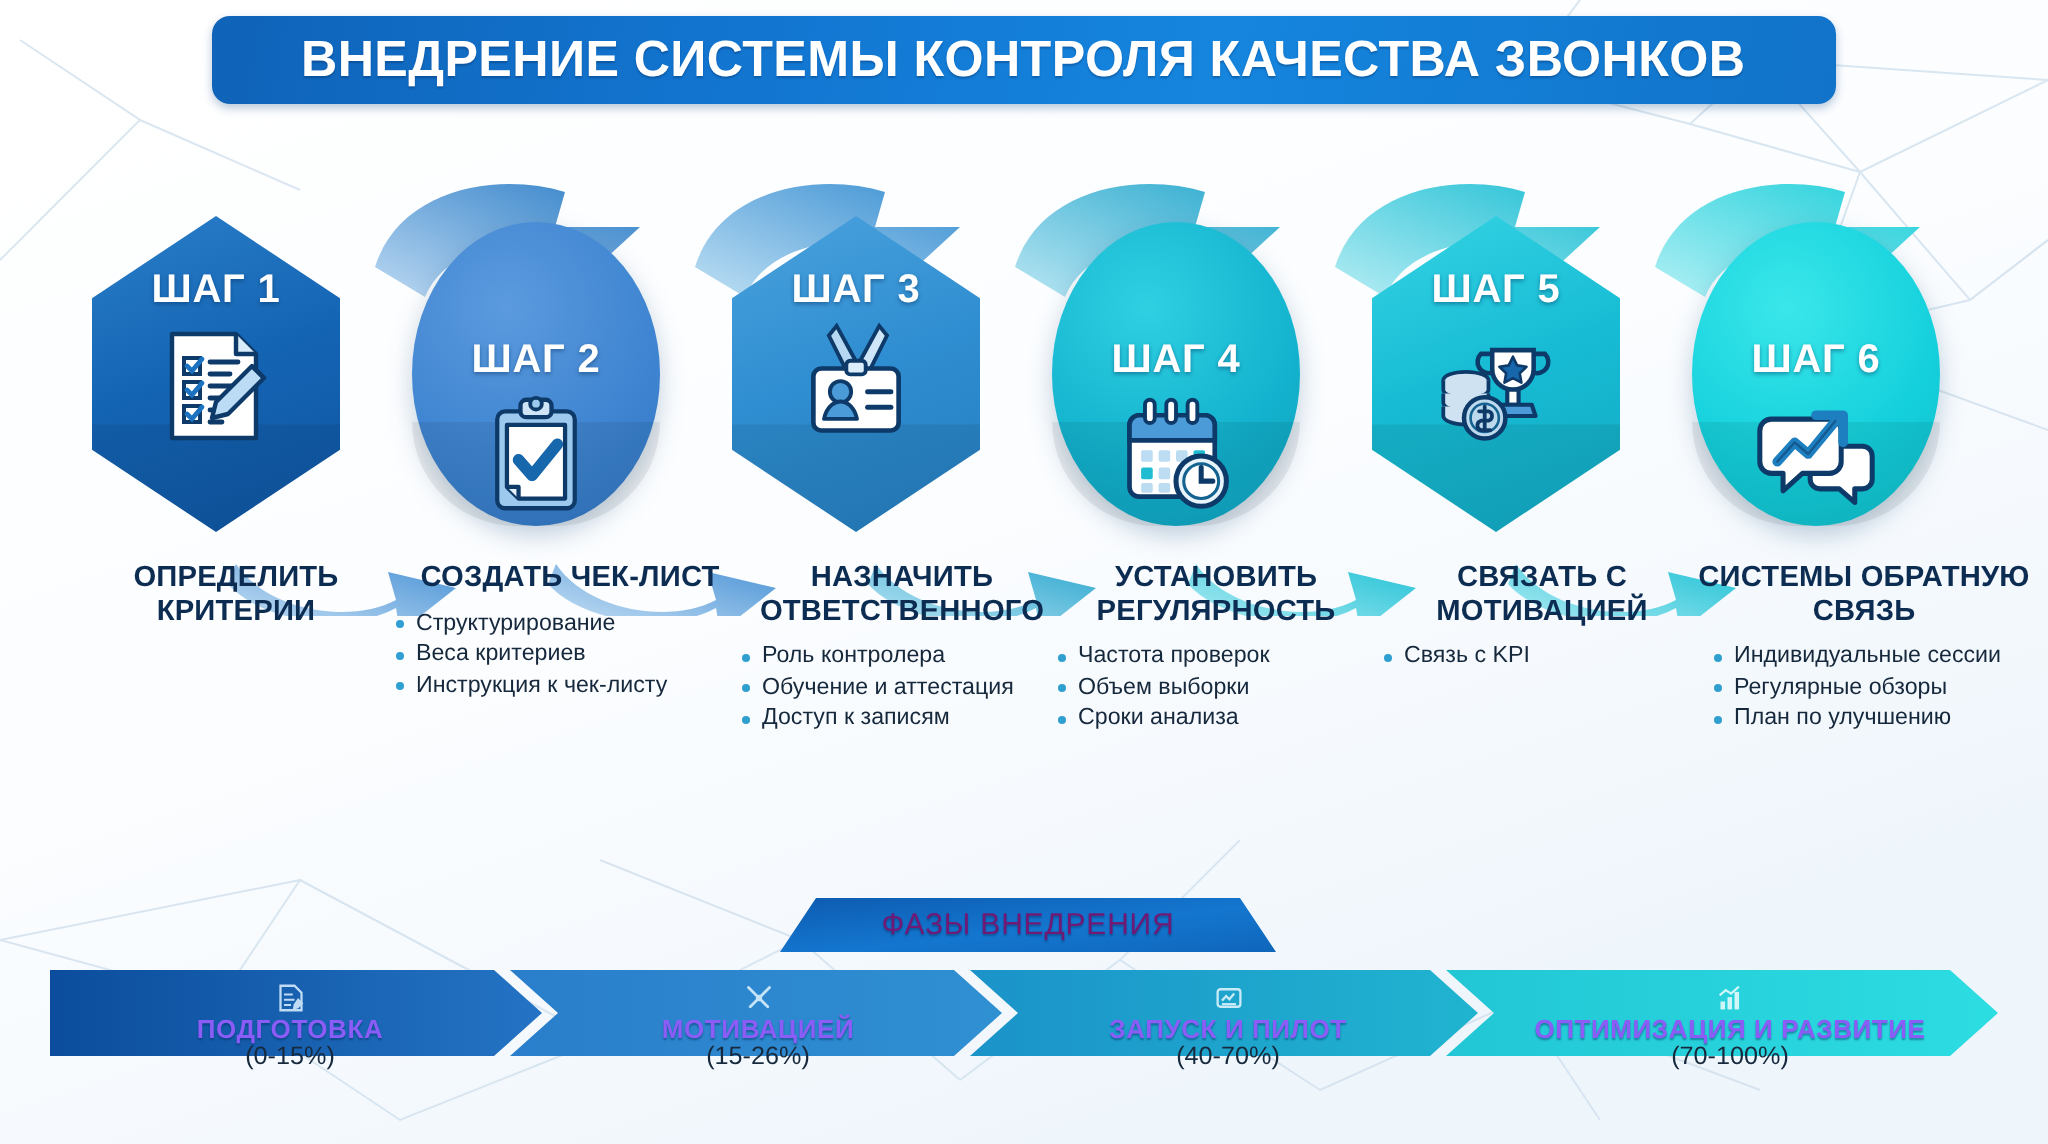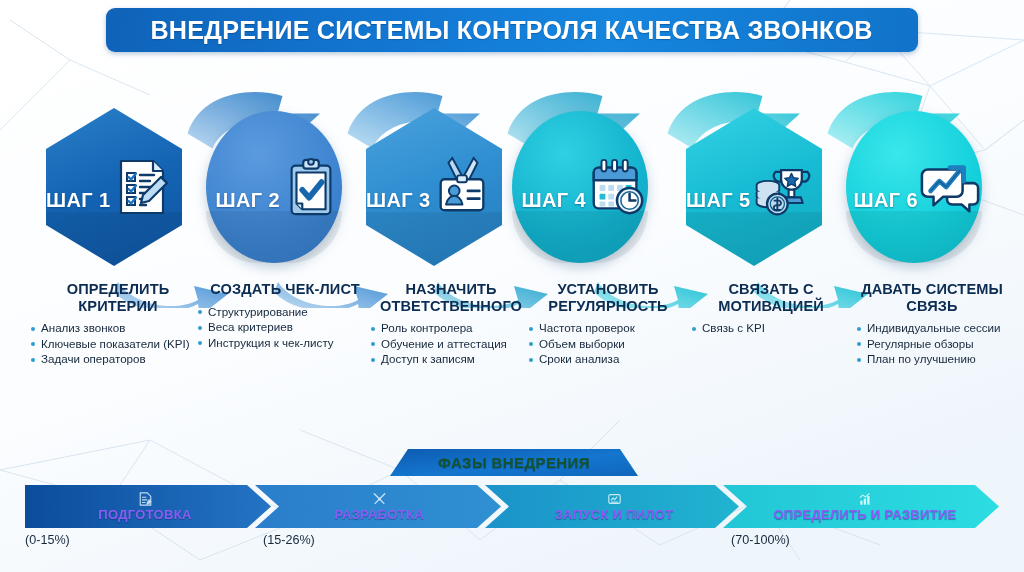--- a/index.html
+++ b/index.html
@@ -26,22 +26,22 @@
   .title-bar .title-text{
     color:#ffffff;font-size:25.5px;font-weight:bold;letter-spacing:.2px;
     white-space:nowrap;text-shadow:0 1px 1px rgba(0,40,90,.35);
     transform:scaleX(.985);
   }
 
   
   .steps{position:absolute;left:0;top:104px;width:1024px;height:190px;z-index:4;}
   .step{position:absolute;top:0;width:160px;height:172px;}
   .shape{
-    position:absolute;left:8px;top:4px;width:136px;height:158px;
-    display:flex;flex-direction:row;align-items:center;
+    position:absolute;left:8px;top:4px;width:124px;height:158px;
+    display:flex;flex-direction:column;align-items:center;
     filter:drop-shadow(0 5px 6px rgba(20,70,120,.25));
   }
   .shape.hex{clip-path:polygon(50% 0%,100% 26%,100% 74%,50% 100%,0% 74%,0% 26%);}
   .shape.circ{border-radius:50%;height:152px;top:7px;justify-content:flex-end;}
   .step-label{
     position:relative;z-index:2;margin-top:26px;
     color:#fff;font-size:20px;font-weight:bold;letter-spacing:.4px;
     text-shadow:0 1px 2px rgba(0,45,90,.45);white-space:nowrap;
   }
   .step-icon{position:relative;z-index:2;margin-top:4px;}
@@ -71,38 +71,38 @@
     content:"";position:absolute;left:1px;top:5.5px;width:4px;height:4px;
     border-radius:50%;background:#2f9fd0;
   }
 
   
   .phase-banner{
     position:absolute;left:390px;top:449px;width:248px;height:27px;z-index:6;
     display:flex;align-items:center;justify-content:center;
   }
   .phase-banner .pb-text{
-    position:relative;z-index:2;color:#14532d;font-size:15px;font-weight:bold;
+    position:relative;z-index:2;color:#701a75;font-size:15px;font-weight:normal;
     letter-spacing:.4px;white-space:nowrap;text-shadow:0 1px 1px rgba(0,40,90,.4);
   }
   .phase-banner .pb-bg{position:absolute;inset:0;z-index:1;}
 
   .phase-bar{position:absolute;left:25px;top:485px;width:974px;height:43px;z-index:5;}
   .chev-label{
     position:absolute;top:0;height:43px;display:flex;flex-direction:column;
     align-items:center;justify-content:center;z-index:3;pointer-events:none;
   }
   .chev-label .ph-ico{height:14px;line-height:13px;opacity:.92;margin-bottom:1px;}
   .chev-label .ph-txt{
     color:#8b5cf6;font-size:13px;font-weight:bold;letter-spacing:.3px;
     white-space:nowrap;text-shadow:0 1px 1px rgba(0,40,90,.45);
   }
   .pct{
-    position:absolute;top:533px;color:#17293d;font-size:12.6px;
-    text-align:left;z-index:5;
+    position:absolute;top:521px;color:#17293d;font-size:12.6px;
+    text-align:center;z-index:5;
   }
 </style>
 </head>
 <body>
 
 <div class="stage">
 
   <svg class="bgmesh" viewBox="0 0 1024 572" preserveAspectRatio="none">
     <defs>
       <linearGradient id="bgGrad" x1="0" y1="0" x2="0.6" y2="1">
@@ -272,21 +272,21 @@
             <path d="M15.5 50 c1.5 -7 6 -9 8.5 -9 s7 2 8.5 9 z" fill="#4b9bd8" stroke="#0d3a68" stroke-width="2" stroke-linejoin="round"></path>
             <g stroke="#0d3a68" stroke-width="2.6" stroke-linecap="round">
               <path d="M38 36 h12"></path>
                 <path d="M38 44 h12"></path>
             </g>
           </svg>
         </div>
       </div>
     </div>
 
-    <div class="step" style="left:504px">
+    <div class="step" style="left:518px">
       <div class="shape circ" style="background:radial-gradient(circle at 38% 28%,#2fd0e2 0%,#13b2ce 58%,#0f9fbb 100%)">
         <div class="step-label">ШАГ 4</div>
         <div class="step-icon">
           <svg width="62" height="62" viewBox="0 0 64 64">
             <rect x="8" y="12" width="44" height="42" rx="5" fill="#ffffff" stroke="#0d3a68" stroke-width="2.4"></rect>
             <path d="M8 17 a5 5 0 0 1 5 -5 h34 a5 5 0 0 1 5 5 v8 h-44 z" fill="#4b9bd8" stroke="#0d3a68" stroke-width="2.4"></path>
             <g fill="#ffffff" stroke="#0d3a68" stroke-width="2">
               <rect x="16" y="4" width="5" height="12" rx="2.5"></rect>
               <rect x="27" y="4" width="5" height="12" rx="2.5"></rect>
               <rect x="38" y="4" width="5" height="12" rx="2.5"></rect>
@@ -347,25 +347,20 @@
             <path d="M12 36 l9 -10 l7 6 l14 -17" fill="none" stroke="#0d3a68" stroke-width="1.2" stroke-linecap="round" stroke-linejoin="round" opacity=".55"></path>
           </svg>
         </div>
       </div>
     </div>
   </div>
 
   <div class="captions">
     <div class="cap" style="left:30px">
       <h3>ОПРЕДЕЛИТЬ КРИТЕРИИ</h3>
-      <ul>
-        <li>Анализ звонков</li>
-        <li>Ключевые показатели (KPI)</li>
-        <li>Задачи операторов</li>
-      </ul>
     </div>
     <div class="cap" style="left:197px">
       <h3>СОЗДАТЬ ЧЕК-ЛИСТ</h3>
       <ul>
         <li>Структурирование</li>
         <li>Веса критериев</li>
         <li>Инструкция к чек-листу</li>
       </ul>
     </div>
     <div class="cap" style="left:358px;width:186px">
@@ -384,21 +379,21 @@
         <li>Сроки анализа</li>
       </ul>
     </div>
     <div class="cap" style="left:683px;width:176px">
       <h3>СВЯЗАТЬ С МОТИВАЦИЕЙ</h3>
       <ul style="margin-left:8px">
         <li>Связь с KPI</li>
       </ul>
     </div>
     <div class="cap" style="left:842px;width:180px">
-      <h3>ДАВАТЬ СИСТЕМЫ СВЯЗЬ</h3>
+      <h3>СИСТЕМЫ ОБРАТНУЮ СВЯЗЬ</h3>
       <ul style="margin-left:14px">
         <li>Индивидуальные сессии</li>
         <li>Регулярные обзоры</li>
         <li>План по улучшению</li>
       </ul>
     </div>
   </div>
 
   <div class="phase-banner">
     <svg class="pb-bg" viewBox="0 0 248 27" preserveAspectRatio="none">
@@ -450,42 +445,43 @@
       </span>
       <span class="ph-txt">ПОДГОТОВКА</span>
     </div>
     <div class="chev-label" style="left:238px;width:232px">
       <span class="ph-ico">
         <svg width="15" height="14" viewBox="0 0 16 16">
             <path d="M2 2l6 6M14 2L8 8M3 13l4-4M13 13L9 9" stroke="#d4ecfb" stroke-width="1.6" stroke-linecap="round"></path>
             <circle cx="8" cy="8" r="1.8" fill="#d4ecfb"></circle>
           </svg>
       </span>
-      <span class="ph-txt">РАЗРАБОТКА</span>
+      <span class="ph-txt">МОТИВАЦИЕЙ</span>
     </div>
     <div class="chev-label" style="left:470px;width:238px">
       <span class="ph-ico">
         <svg width="15" height="14" viewBox="0 0 16 16">
             <rect x="1.5" y="3" width="13" height="10" rx="1.6" fill="none" stroke="#d8f2fb" stroke-width="1.3"></rect>
             <path d="M4 9.5l2.4-2.6 1.8 1.8L11 5.4" fill="none" stroke="#d8f2fb" stroke-width="1.3"></path>
             <path d="M4 11.5h8" stroke="#d8f2fb" stroke-width="1.2"></path>
           </svg>
       </span>
       <span class="ph-txt">ЗАПУСК И ПИЛОТ</span>
     </div>
     <div class="chev-label" style="left:706px;width:268px">
       <span class="ph-ico">
         <svg width="15" height="14" viewBox="0 0 16 16">
             <rect x="2" y="10" width="2.6" height="4.5" fill="#e0fafd"></rect>
             <rect x="6" y="7.5" width="2.6" height="7" fill="#e0fafd"></rect>
             <rect x="10" y="4.5" width="2.6" height="10" fill="#e0fafd"></rect>
             <path d="M1.5 6.5L5 3.5l3 2 4.5-4" fill="none" stroke="#e0fafd" stroke-width="1.2"></path>
           </svg>
       </span>
-      <span class="ph-txt">ОПРЕДЕЛИТЬ И РАЗВИТИЕ</span>
+      <span class="ph-txt">ОПТИМИЗАЦИЯ И РАЗВИТИЕ</span>
     </div>
   </div>
 
   <div class="pct" style="left:25px;width:240px">(0-15%)</div>
   <div class="pct" style="left:263px;width:232px">(15-26%)</div>
+  <div class="pct" style="left:495px;width:238px">(40-70%)</div>
   <div class="pct" style="left:731px;width:268px">(70-100%)</div>
 
 </div>
 
 </body></html>

